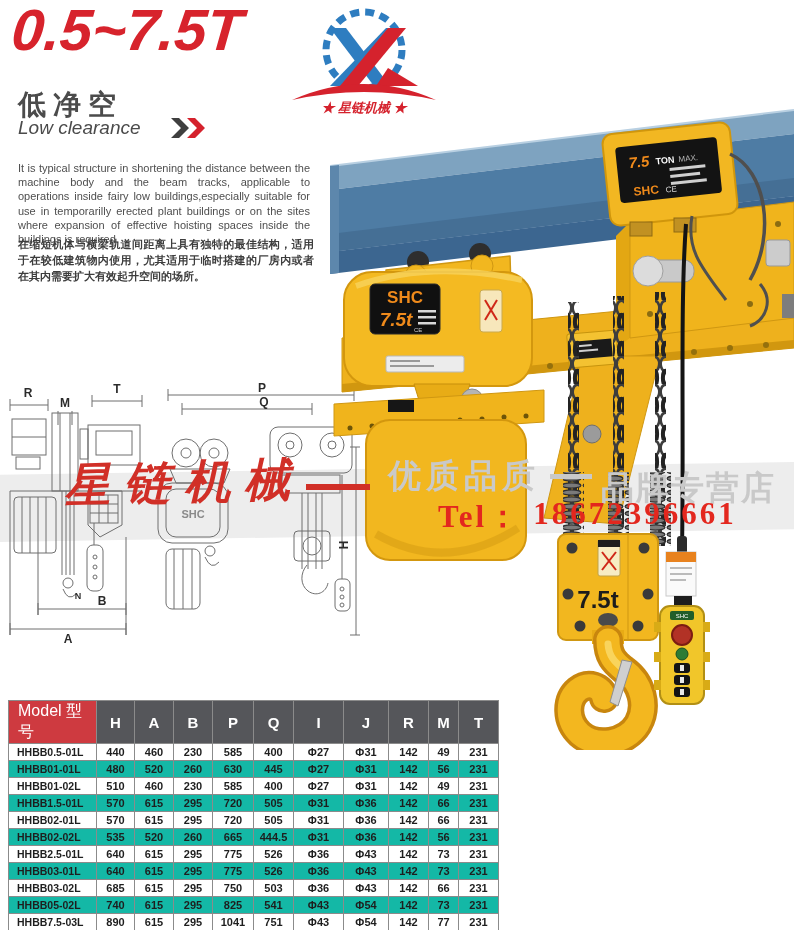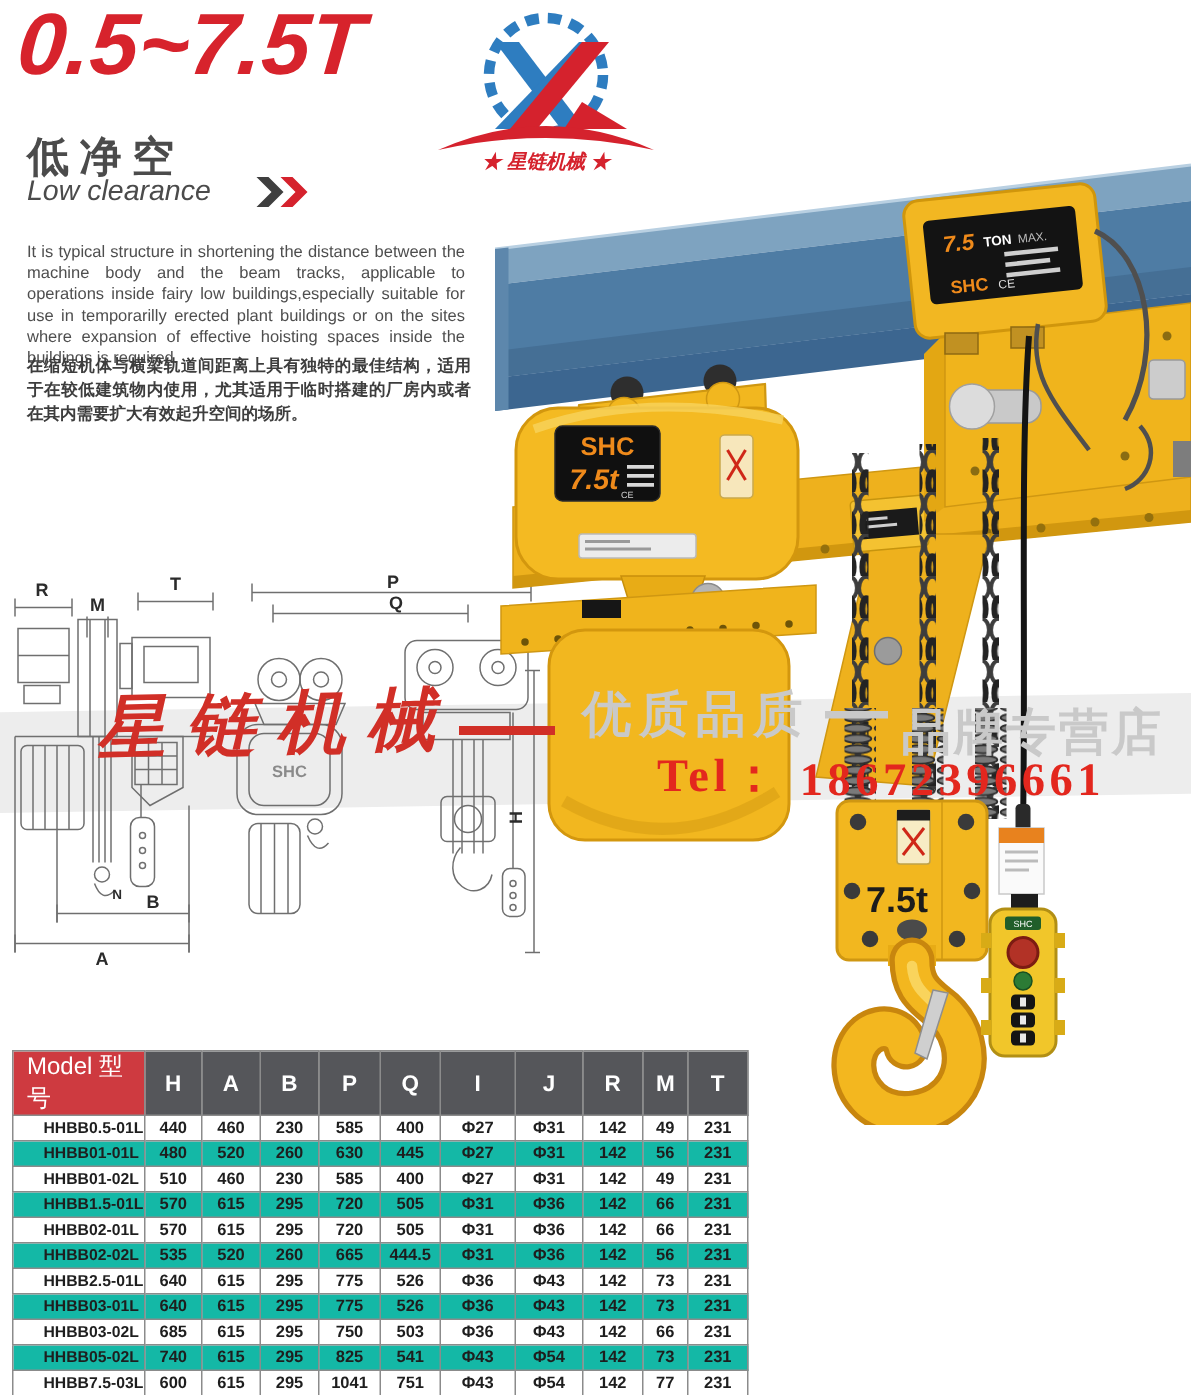--- a/index.html
+++ b/index.html
@@ -27,37 +27,37 @@
   .wm-brand{position:absolute;left:64px;top:452px;font-size:46px;font-weight:bold;font-style:italic;
             color:#d12f27;font-family:"DejaVu Serif","Liberation Serif",serif;letter-spacing:14px;
             transform:rotate(-1.5deg);z-index:6;}
   .wm-dash-red{position:absolute;left:306px;top:484px;width:64px;height:6px;background:#d12f27;z-index:6;}
   .wm-quality{position:absolute;left:388px;top:454px;font-size:33px;font-weight:bold;color:#c9c9c9;
               letter-spacing:5px;z-index:6;}
   .wm-dash-gray{position:absolute;left:550px;top:474px;width:42px;height:5px;background:#c9c9c9;z-index:6;}
   .wm-store{position:absolute;left:601px;top:454px;font-size:33px;font-weight:bold;color:#c9c9c9;
             letter-spacing:2px;z-index:6;margin-top:12px;}
   .wm-tel{position:absolute;left:438px;top:496px;font-size:31px;font-weight:bold;color:#e3271e;
-          font-family:"Liberation Serif",serif;letter-spacing:3px;z-index:6;display:flex;gap:12px;align-items:flex-end;}
+          font-family:"Liberation Serif",serif;letter-spacing:3px;z-index:6;display:flex;gap:12px;}
 
   
   .drawings{position:absolute;left:2px;top:383px;width:358px;height:282px;z-index:1;}
   .photo{position:absolute;left:330px;top:104px;width:464px;height:646px;z-index:3;}
   svg text{font-family:"Liberation Sans",sans-serif;}
 
   
   table.spec{position:absolute;left:8px;top:700px;width:490px;border-collapse:collapse;
              table-layout:fixed;z-index:4;background:#fff;}
   table.spec th,table.spec td{border:1px solid #8b8b8b;padding:0;}
   table.spec th{height:30px;font-size:15px;color:#ffffff;font-weight:bold;text-align:center;}
   table.spec th.model-h{background:#ce3a40;text-align:left;padding-left:9px;font-weight:normal;font-size:16px;margin-left:36px;}
   table.spec th.dim-h{background:#55565a;}
   table.spec td{height:16px;font-size:11px;font-weight:bold;color:#1e1e1e;text-align:center;background:#fff;}
   table.spec tr.alt td{background:#14b8a6;}
-  table.spec td.model-col{text-align:left;padding-left:20px;font-size:10.5px;font-weight:bold;}
+  table.spec td.model-col{text-align:left;padding-left:8px;font-size:10.5px;font-weight:bold;}
 </style>
 </head>
 <body>
 
 <div id="page">
 
   <div class="title">0.5~7.5T</div>
 
   <div class="logo">
     <svg width="150" height="118" viewBox="0 0 150 118">
@@ -571,21 +571,21 @@
           <td>825</td>
           <td>541</td>
           <td>Φ43</td>
           <td>Φ54</td>
           <td>142</td>
           <td>73</td>
           <td>231</td>
         </tr>
         <tr>
           <td class="model-col">HHBB7.5-03L</td>
-          <td>600</td>
+          <td>890</td>
           <td>615</td>
           <td>295</td>
           <td>1041</td>
           <td>751</td>
           <td>Φ43</td>
           <td>Φ54</td>
           <td>142</td>
           <td>77</td>
           <td>231</td>
         </tr>

